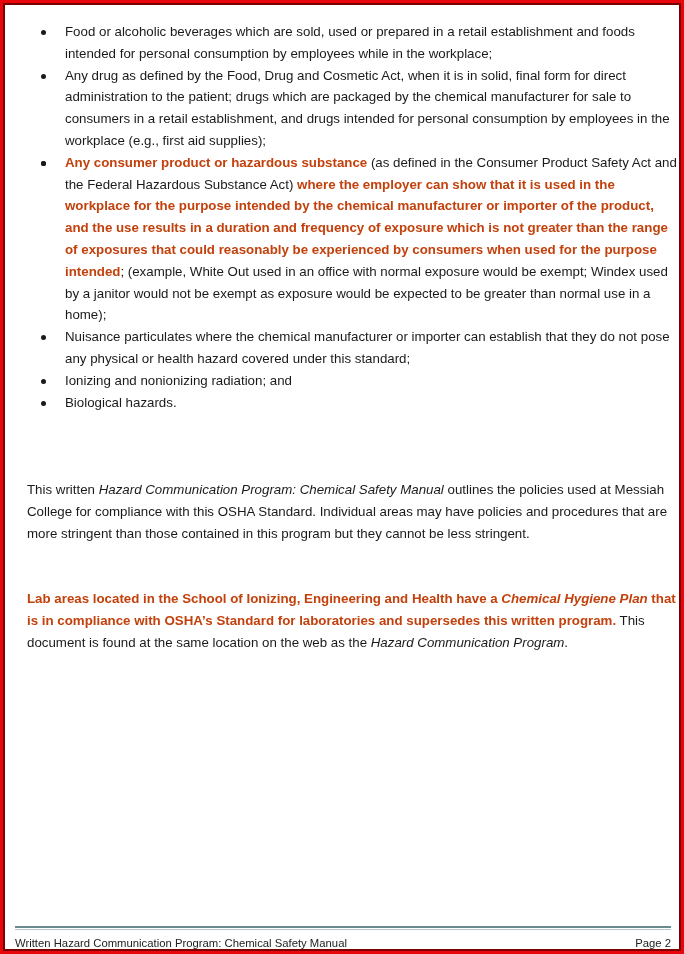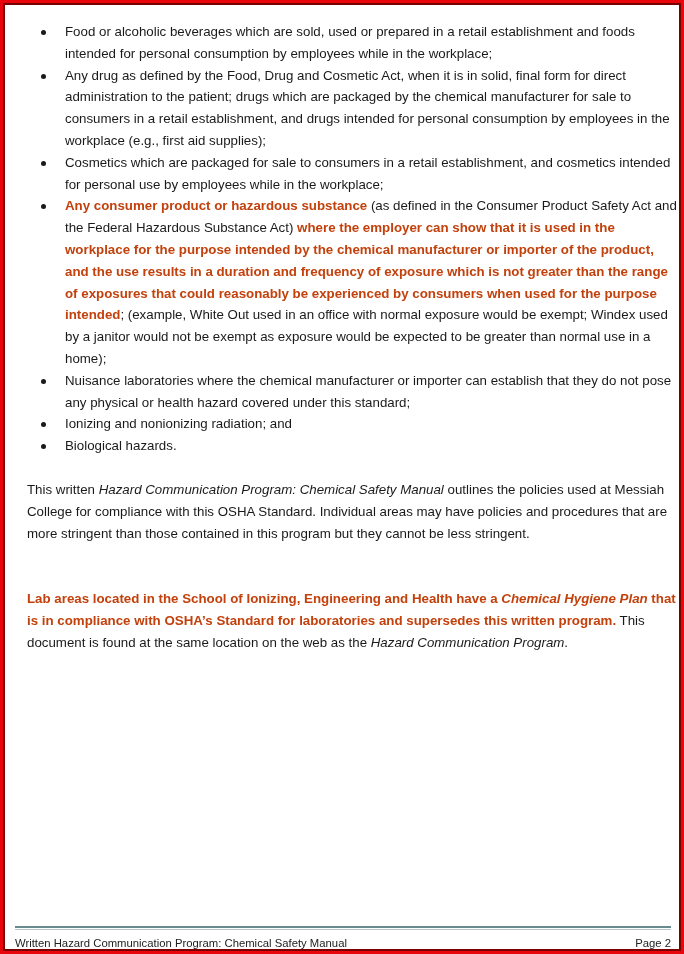--- a/index.html
+++ b/index.html
@@ -77,29 +77,28 @@
       <li>
         <span class="dot"></span>
         <span>Food or alcoholic beverages which are sold, used or prepared in a retail establishment and foods intended for personal consumption by employees while in the workplace;</span>
       </li>
       <li>
         <span class="dot"></span>
         <span>Any drug as defined by the Food, Drug and Cosmetic Act, when it is in solid, final form for direct administration to the patient; drugs which are packaged by the chemical manufacturer for sale to consumers in a retail establishment, and drugs intended for personal consumption by employees in the workplace (e.g., first aid supplies);</span>
       </li>
       <li>
         <span class="dot"></span>
-        <span>Cosmetics which are packaged for sale to consumers in a retail establishment, and cosmetics intended for personal use by employees while in the workplace;</span>
       </li>
       <li>
         <span class="dot"></span>
         <b>Any consumer product or hazardous substance</b><span> (as defined in the Consumer Product Safety Act and the Federal Hazardous Substance Act) </span><b>where the employer can show that it is used in the workplace for the purpose intended by the chemical manufacturer or importer of the product, and the use results in a duration and frequency of exposure which is not greater than the range of exposures that could reasonably be experienced by consumers when used for the purpose intended</b><span>; (example, White Out used in an office with normal exposure would be exempt; Windex used by a janitor would not be exempt as exposure would be expected to be greater than normal use in a home);</span>
       </li>
       <li>
         <span class="dot"></span>
-        <span>Nuisance laboratories where the chemical manufacturer or importer can establish that they do not pose any physical or health hazard covered under this standard;</span>
+        <span>Nuisance particulates where the chemical manufacturer or importer can establish that they do not pose any physical or health hazard covered under this standard;</span>
       </li>
       <li>
         <span class="dot"></span>
         <span>Ionizing and nonionizing radiation; and</span>
       </li>
       <li>
         <span class="dot"></span>
         <span>Biological hazards.</span>
       </li>
     </ul>

